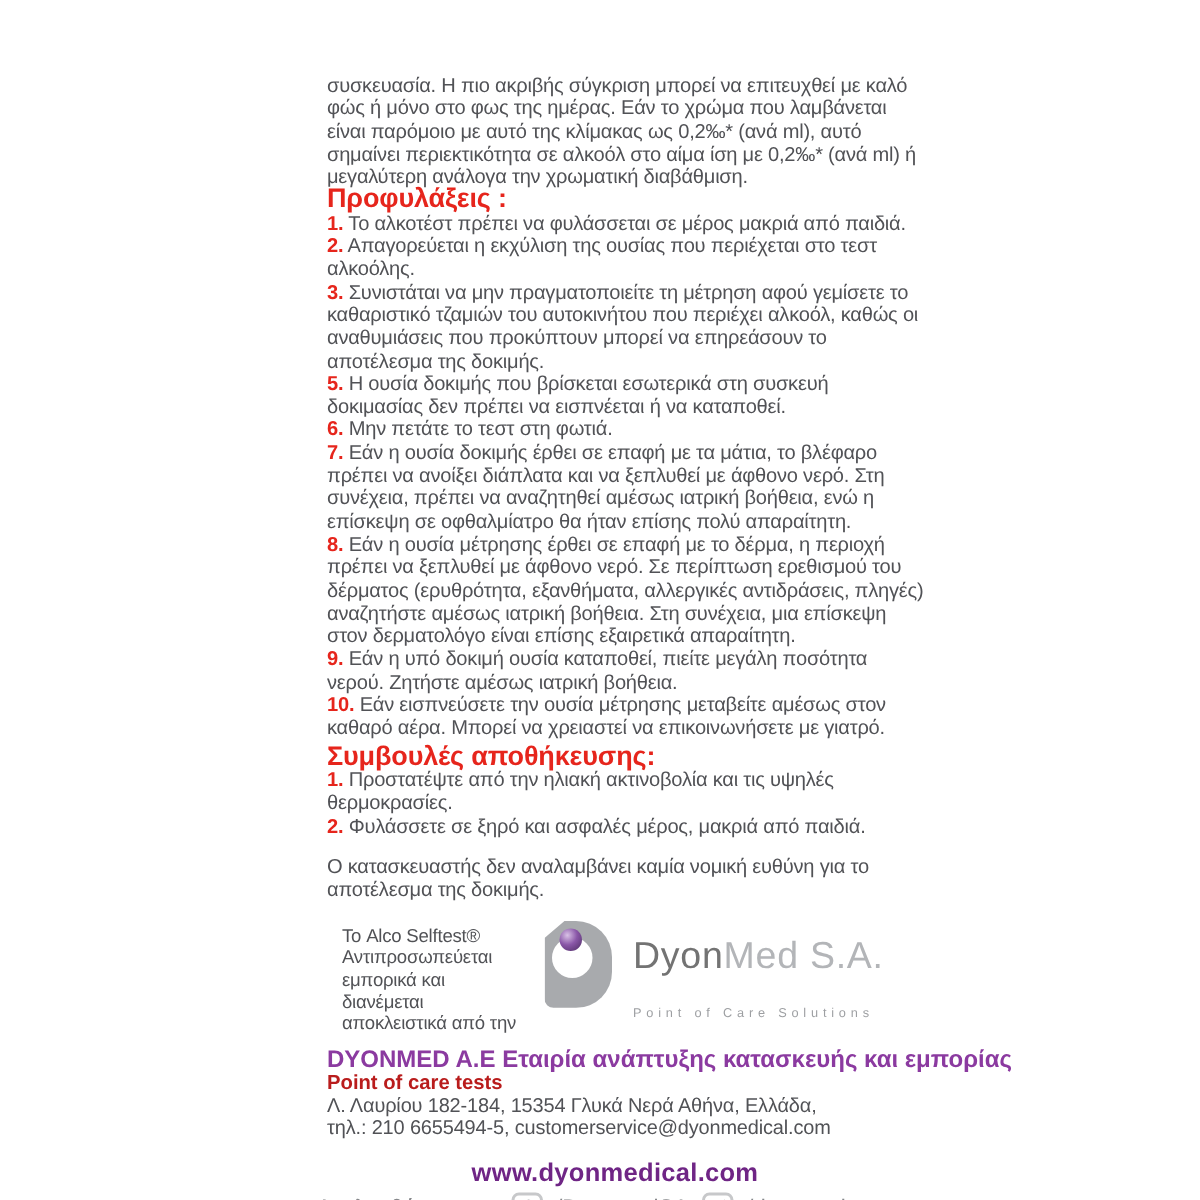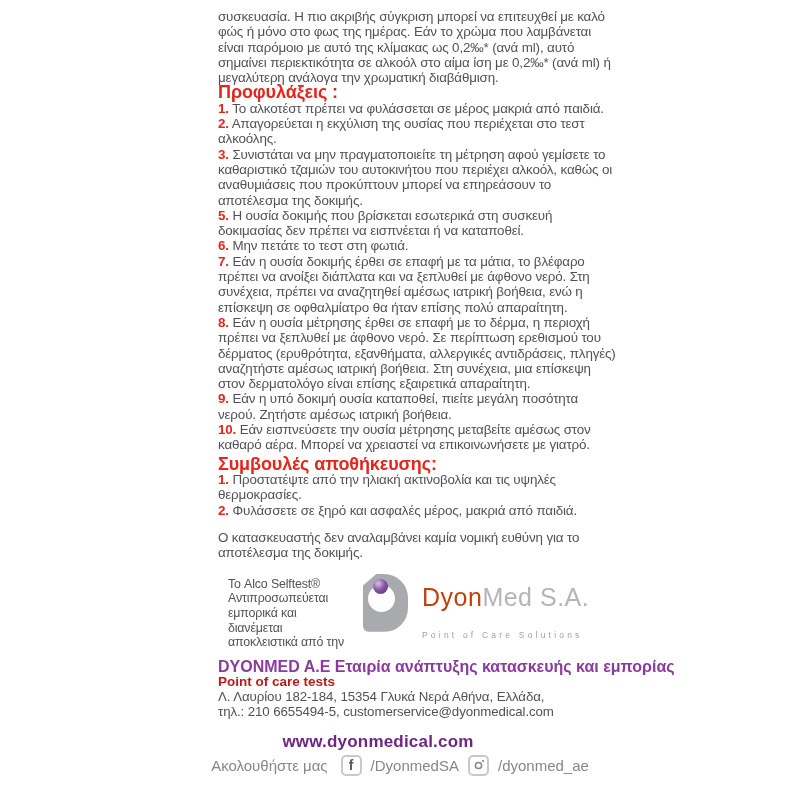--- a/index.html
+++ b/index.html
@@ -1,47 +1,47 @@
 <!DOCTYPE html>
 <html><head>
 <meta charset="utf-8">
 <style>
   html,body{margin:0;padding:0;}
   body{width:800px;height:800px;background:#ffffff;font-family:"Liberation Sans","DejaVu Sans",sans-serif;}
   .sheet{position:relative;width:800px;height:800px;overflow:hidden;background:#fff;}
 
-  .col{margin-left:218px;width:398px;}
+  .col{margin-left:218px;width:398px;margin-top:40px;}
   .body-text{color:#515256;font-size:13.4px;line-height:15.3px;letter-spacing:-0.15px;}
   .intro{padding-top:9px;margin:0;}
   .red-h{color:#e6251c;font-weight:bold;font-size:18px;line-height:15.3px;margin:0;letter-spacing:-0.1px;}
   .red-h.storage{margin-top:4px;}
   .item{margin:0;}
   .num{color:#e6251c;font-weight:bold;}
   .disclaimer{margin-top:12px;}
 
   .dist-row{margin-left:228px;margin-top:7px;display:flex;align-items:flex-start;}
   .dist-text{width:122px;color:#515256;font-size:12.4px;line-height:14.6px;letter-spacing:-0.15px;padding-top:3px;}
   .dmark{position:relative;width:45px;height:58px;margin-left:13px;background:#a8aaad;
          border-radius:6px 24px 24px 6px;
          clip-path:polygon(0 20%,30% 0,100% 0,100% 100%,0 100%);}
   .dmark .hole{position:absolute;left:5px;top:11px;width:27px;height:27px;background:#fff;border-radius:50%;}
   .dmark .sphere{position:absolute;left:10px;top:5px;width:15px;height:15px;border-radius:50%;
          background:radial-gradient(circle at 35% 30%,#d9c2e6 0%,#8a57a8 45%,#4a2a60 100%);}
   .wordmark-block{margin-left:14px;padding-top:10px;}
   .wordmark{font-size:25px;letter-spacing:0.5px;line-height:26px;white-space:nowrap;}
-  .wm-dark{color:#c2410c;}
+  .wm-dark{color:#737373;}
   .wm-light{color:#b3b5b8;}
   .logo-tagline{margin-top:20px;font-size:8.5px;letter-spacing:3.2px;color:#9d9fa2;white-space:nowrap;}
 
   .company{margin-top:9px;}
   .company .title{color:#8b3aa0;font-weight:bold;font-size:16px;line-height:15px;white-space:nowrap;margin:0;}
   .company .subtitle{color:#b91c1c;font-weight:bold;font-size:13.5px;line-height:15px;margin:0;}
   .company .addr{color:#515256;font-size:13.3px;line-height:15px;margin:0;letter-spacing:-0.1px;}
 
-  .website-row{width:756px;text-align:center;margin-top:13px;}
+  .website-row{width:756px;text-align:center;margin-top:13px;margin-left:32px;}
   .website{color:#6f2585;font-weight:bold;font-size:17px;letter-spacing:0.2px;display:inline-block;}
 
   .social-row{width:800px;margin-top:3px;display:flex;justify-content:center;align-items:center;gap:9px;color:#85878a;font-size:15px;}
   .follow{margin-right:4px;}
   .sq-icon{width:21px;height:21px;border:2px solid #c7c8ca;border-radius:5px;display:flex;align-items:center;justify-content:center;box-sizing:border-box;}
   .fb-f{color:#5a5b5e;font-weight:bold;font-size:14px;line-height:14px;}
   .handle{color:#85878a;}
 </style>
 </head>
 <body>

